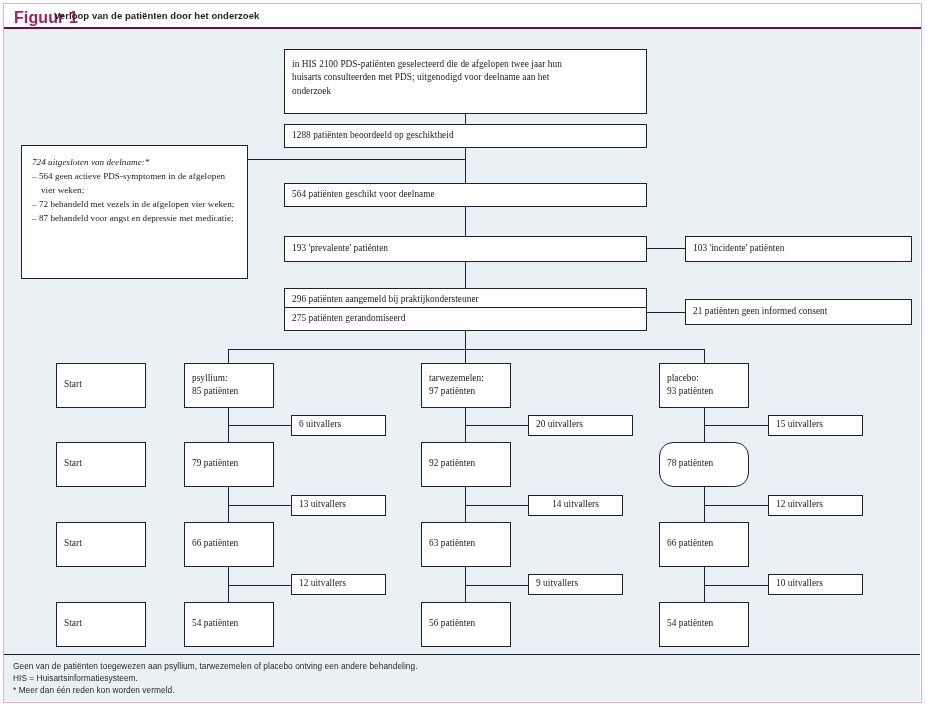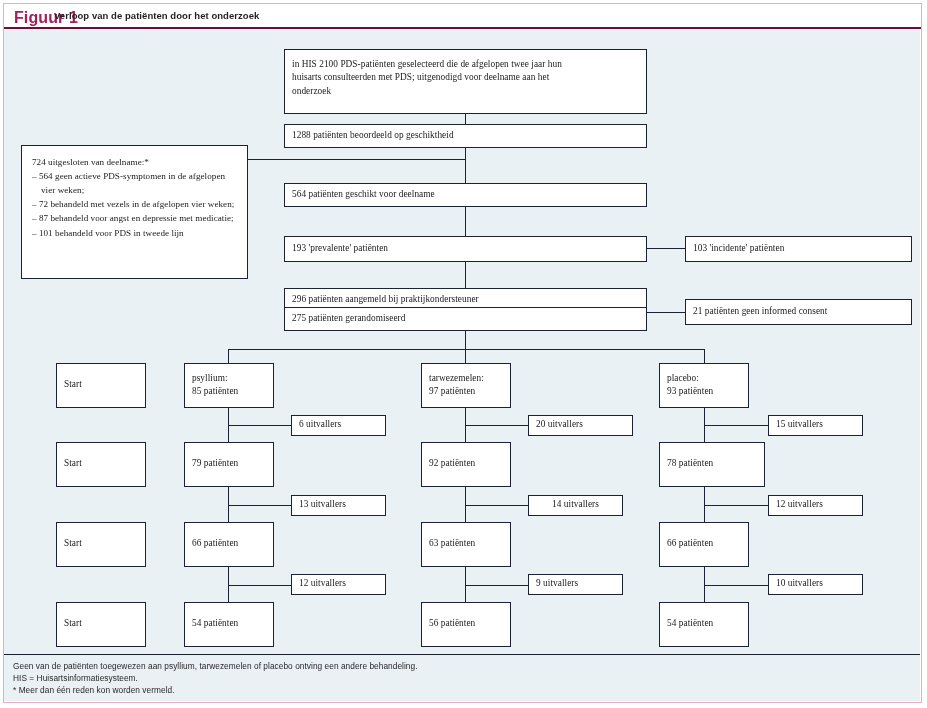--- a/index.html
+++ b/index.html
@@ -66,21 +66,21 @@
     letter-spacing:0.05px;
   }
   .box .ln{display:block;white-space:nowrap;}
   .box.multi{justify-content:flex-start;padding-top:8px;}
   .box.excl{
     line-height:14.2px;
     padding:9px 10px 0 10px;
     justify-content:flex-start;
     font-size:9.1px;
   }
-  .box.excl .ln{white-space:normal;}
+  .box.excl .ln{white-space:normal;font-style:italic;}
   .box.excl .li{display:block;padding-left:9px;text-indent:-9px;white-space:normal;}
   .conn{position:absolute;background:#1a2233;}
   .v{width:1.1px;}
   .h{height:1.1px;}
 </style>
 </head>
 <body>
 
 <div id="figure">
 
@@ -106,21 +106,20 @@
 
     <div class="conn v" style="left:461px;top:119px;height:35px;"></div>
 
     <div class="conn h" style="left:244px;top:130px;width:218px;"></div>
 
     <div class="box excl" style="left:17px;top:116px;width:227px;height:134px;">
       <span class="ln">724 uitgesloten van deelname:*</span>
       <span class="li">– 564 geen actieve PDS-symptomen in de afgelopen vier weken;</span>
       <span class="li">– 72 behandeld met vezels in de afgelopen vier weken;</span>
       <span class="li">– 87 behandeld voor angst en depressie met medicatie;</span>
-      <span class="li">– 101 behandeld voor PDS in tweede lijn</span>
     </div>
 
     <div class="box" style="left:280px;top:154px;width:363px;height:24px;">
       <span class="ln">564 patiënten geschikt voor deelname</span>
     </div>
 
     <div class="conn v" style="left:461px;top:178px;height:29px;"></div>
 
     <div class="box" style="left:280px;top:207px;width:363px;height:26px;">
       <span class="ln">193 'prevalente' patiënten</span>
@@ -229,21 +228,21 @@
 
     <div class="box multi" style="left:655px;top:334px;width:90px;height:45px;">
       <span class="ln">placebo:</span>
       <span class="ln">93 patiënten</span>
     </div>
     <div class="conn v" style="left:700px;top:379px;height:34px;"></div>
     <div class="conn h" style="left:700px;top:396px;width:64px;"></div>
     <div class="box" style="left:764px;top:386px;width:95px;height:21px;">
       <span class="ln">15 uitvallers</span>
     </div>
-    <div class="box" style="left:655px;top:413px;width:106px;height:45px;">
+    <div class="box" style="left:655px;top:413px;width:90px;height:45px;border-radius:14px;">
       <span class="ln">78 patiënten</span>
     </div>
     <div class="conn v" style="left:700px;top:458px;height:35px;"></div>
     <div class="conn h" style="left:700px;top:476px;width:64px;"></div>
     <div class="box" style="left:764px;top:466px;width:95px;height:21px;">
       <span class="ln">12 uitvallers</span>
     </div>
     <div class="box" style="left:655px;top:493px;width:90px;height:45px;">
       <span class="ln">66 patiënten</span>
     </div>

